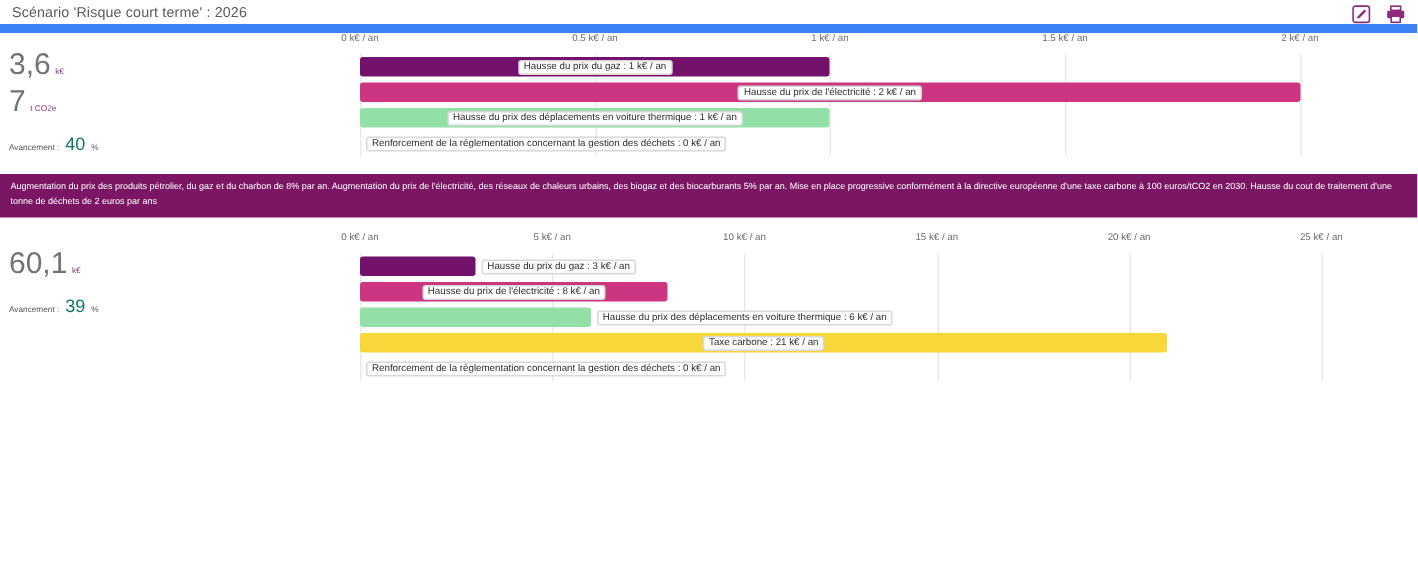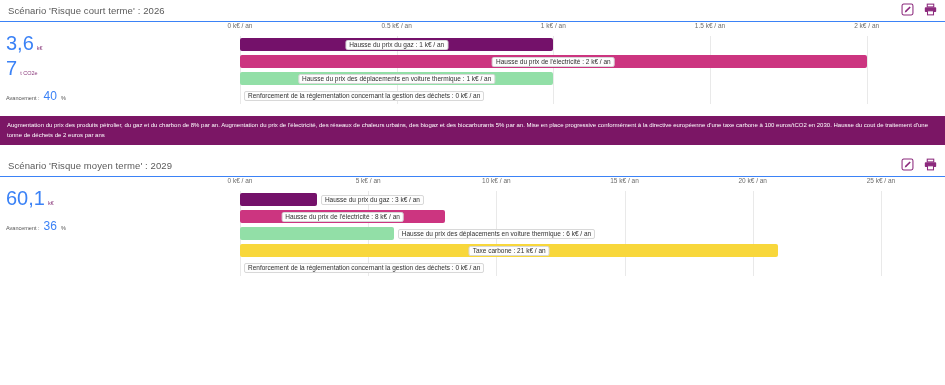--- a/index.html
+++ b/index.html
@@ -11,21 +11,21 @@
     overflow: hidden;
     font-family: "Liberation Sans", sans-serif;
     color: #3c3c3c;
   }
   .scenario { position: relative; width: 945px; }
 
   
   .sc-header {
     position: relative;
     height: 22px;
-    border-bottom: 1px solid #3b82f6;
+    border-bottom: 6px solid #3b82f6;
     display: flex;
     align-items: center;
     padding: 0 8px;
     box-sizing: border-box;
   }
   .sc-title {
     font-size: 9.5px;
     color: #5a5a5a;
     letter-spacing: .1px;
     white-space: nowrap;
@@ -47,33 +47,33 @@
     width: 240px;
     flex: 0 0 240px;
     padding: 8px 0 0 6px;
     box-sizing: border-box;
   }
   .kpi { display: flex; align-items: baseline; gap: 3px; }
   .kpi-1 { margin-top: 3px; }
   .kpi-2 { margin-top: 4px; }
   .kpi-val {
     font-size: 20px;
-    color: #3b82f6;
+    color: #737373;
     line-height: 1.05;
     font-weight: 400;
   }
   .kpi-unit { font-size: 5.5px; color: #8a3a7c; }
   .prog {
     display: flex;
     align-items: baseline;
     gap: 4px;
     margin-top: 10px;
   }
   .prog-label { font-size: 5.5px; color: #555; }
-  .prog-val { font-size: 12px; color: #3b82f6; }
+  .prog-val { font-size: 12px; color: #0f766e; }
   .prog-unit { font-size: 5.5px; color: #555; }
 
   
   .chart { position: relative; flex: 1 1 auto; }
   .axis { position: relative; height: 14px; }
   .tick-label {
     position: absolute;
     top: 0;
     font-size: 6.5px;
     color: #6b6b6b;
@@ -195,48 +195,30 @@
   </div>
 </div>
 
 <div class="spacer-top"></div>
 
 <div class="banner">Augmentation du prix des produits pétrolier, du gaz et du charbon de 8% par an. Augmentation du prix de l'électricité, des réseaux de chaleurs urbains, des biogaz et des biocarburants 5% par an. Mise en place progressive conformément à la directive européenne d'une taxe carbone à 100 euros/tCO2 en 2030. Hausse du cout de traitement d'une tonne de déchets de 2 euros par ans</div>
 
 <div class="spacer-mid"></div>
 
 <div class="scenario">
-  <div class="sc-header">
-    <span class="sc-title">Scénario 'Risque moyen terme' : 2029</span>
-    <div class="sc-actions">
-      <span class="ic">
-        <svg viewBox="0 0 16 16" width="13" height="13" fill="none" stroke="#8c2a7d" stroke-width="1.3">
-          <rect x="1.3" y="1.3" width="13.4" height="13.4" rx="2"></rect>
-          <path d="M10.6 4.2 L5.2 9.6 L4.6 11.6 L6.6 11 L12 5.6 Z" fill="#8c2a7d" stroke="none"></path>
-        </svg>
-      </span>
-      <span class="ic">
-        <svg viewBox="0 0 16 16" width="13" height="13" fill="none" stroke="#8c2a7d" stroke-width="1.3">
-          <rect x="4" y="1.4" width="8" height="3.4"></rect>
-          <path d="M2 5.2 h12 a1 1 0 0 1 1 1 v4 a1 1 0 0 1 -1 1 h-12 a1 1 0 0 1 -1 -1 v-4 a1 1 0 0 1 1 -1 z" fill="#8c2a7d" stroke="none"></path>
-          <rect x="4.3" y="9.6" width="7.4" height="5" fill="#ffffff" stroke="#8c2a7d"></rect>
-        </svg>
-      </span>
-    </div>
-  </div>
 
   <div class="sc-body">
     <div class="kpis">
       <div class="kpi kpi-1">
         <span class="kpi-val">60,1</span>
         <span class="kpi-unit">k€</span>
       </div>
       <div class="prog">
         <span class="prog-label">Avancement :</span>
-        <span class="prog-val">36</span>
+        <span class="prog-val">39</span>
         <span class="prog-unit">%</span>
       </div>
     </div>
     <div class="chart">
       <div class="axis">
           <span class="tick-label" style="left: 0%;">0 k€ / an</span>
           <span class="tick-label" style="left: 18.1818%;">5 k€ / an</span>
           <span class="tick-label" style="left: 36.3636%;">10 k€ / an</span>
           <span class="tick-label" style="left: 54.5455%;">15 k€ / an</span>
           <span class="tick-label" style="left: 72.7273%;">20 k€ / an</span>

